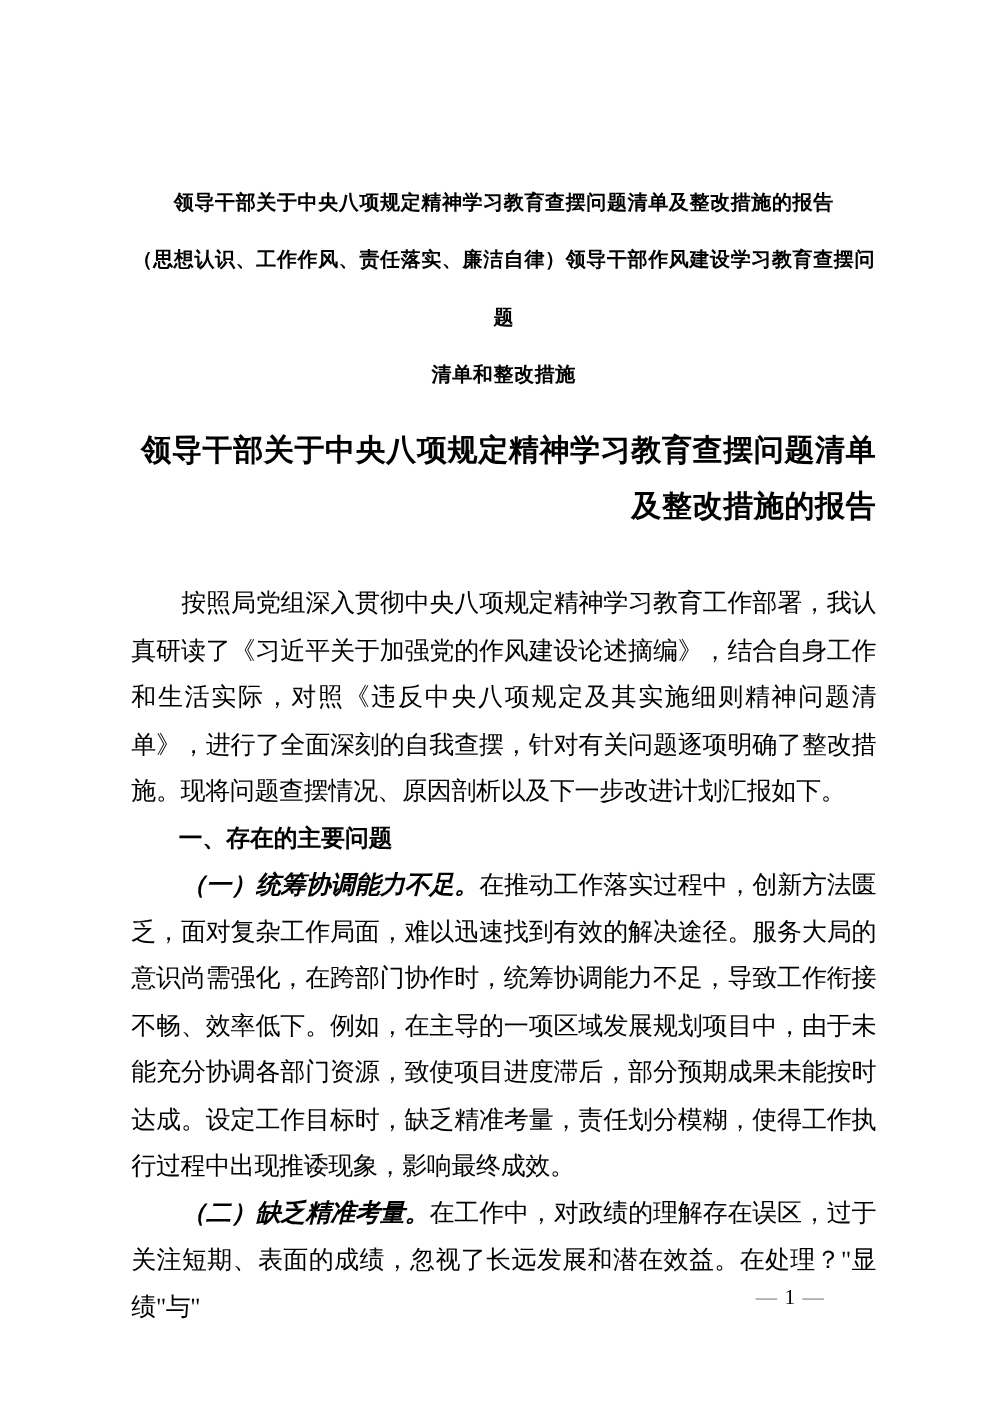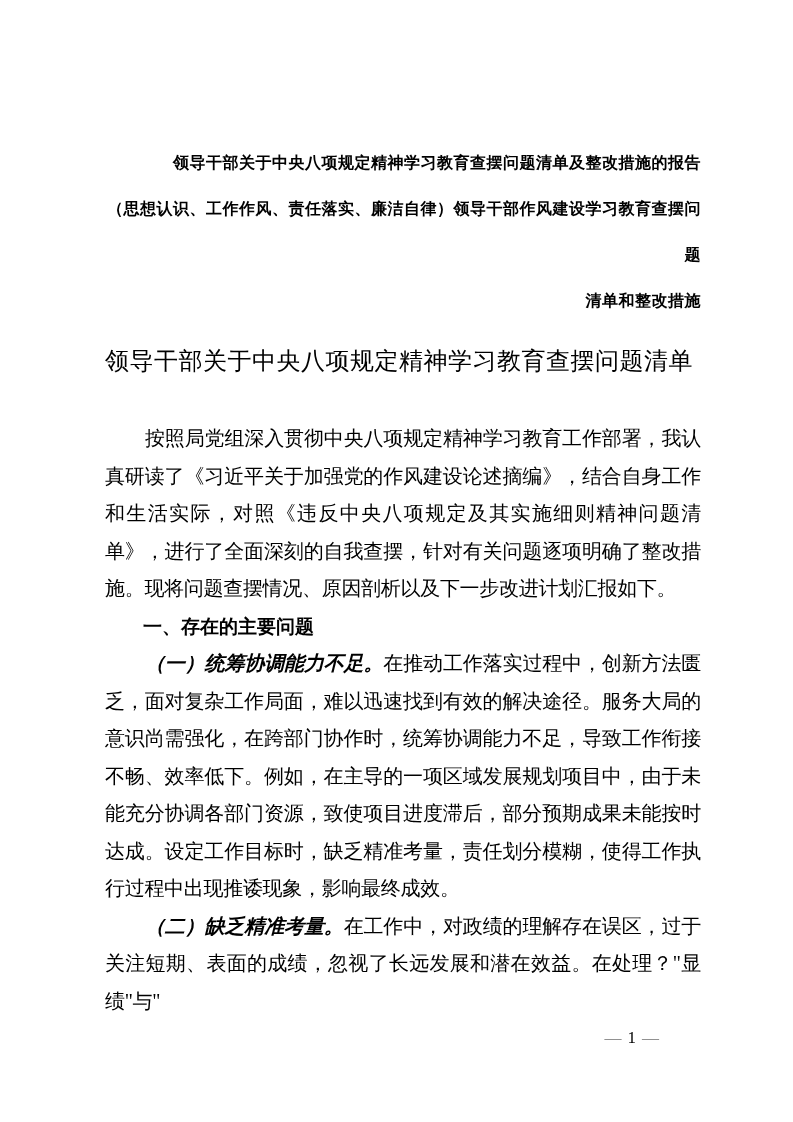--- a/index.html
+++ b/index.html
@@ -16,31 +16,31 @@
     box-sizing: border-box;
     padding: 140px 92px 0 105px;
     color: #000000;
   }
   
   .doc-header {
     font-family: "Liberation Sans", "DejaVu Sans", sans-serif;
     font-weight: bold;
     font-size: 16px;
     line-height: 46px;
-    text-align: right;
+    text-align: center;
     letter-spacing: 0.5px;
   }
   
   .doc-title {
     margin-top: 14px;
     font-family: "Liberation Sans", "DejaVu Sans", sans-serif;
-    font-weight: normal;
+    font-weight: bold;
     font-size: 24px;
     line-height: 45px;
-    text-align: left;
+    text-align: right;
     letter-spacing: 0.5px;
   }
   
   .doc-body {
     margin-top: 37px;
     font-family: "Liberation Serif", "DejaVu Serif", serif;
     font-size: 20px;
     line-height: 37.5px;
     text-align: justify;
     letter-spacing: -0.3px;
@@ -81,20 +81,21 @@
 <div class="page">
 
   <div class="doc-header">
     <div>领导干部关于中央八项规定精神学习教育查摆问题清单及整改措施的报告</div>
     <div>（思想认识、工作作风、责任落实、廉洁自律）领导干部作风建设学习教育查摆问题</div>
     <div>清单和整改措施</div>
   </div>
 
   <div class="doc-title">
     <div>领导干部关于中央八项规定精神学习教育查摆问题清单</div>
+    <div>及整改措施的报告</div>
   </div>
 
   <div class="doc-body">
     <p>按照局党组深入贯彻中央八项规定精神学习教育工作部署，我认真研读了《习近平关于加强党的作风建设论述摘编》，结合自身工作和生活实际，对照《违反中央八项规定及其实施细则精神问题清单》，进行了全面深刻的自我查摆，针对有关问题逐项明确了整改措施。现将问题查摆情况、原因剖析以及下一步改进计划汇报如下。</p>
     <p class="section-heading">一、存在的主要问题</p>
     <p><span class="para-lead">（一）统筹协调能力不足。</span><span>在推动工作落实过程中，创新方法匮乏，面对复杂工作局面，难以迅速找到有效的解决途径。服务大局的意识尚需强化，在跨部门协作时，统筹协调能力不足，导致工作衔接不畅、效率低下。例如，在主导的一项区域发展规划项目中，由于未能充分协调各部门资源，致使项目进度滞后，部分预期成果未能按时达成。设定工作目标时，缺乏精准考量，责任划分模糊，使得工作执行过程中出现推诿现象，影响最终成效。</span></p>
     <p><span class="para-lead">（二）缺乏精准考量。</span><span>在工作中，对政绩的理解存在误区，过于关注短期、表面的成绩，忽视了长远发展和潜在效益。在处理？"显绩"与"</span></p>
   </div>
 
   <div class="page-number"><span class="dash">—</span><span>1</span><span class="dash">—</span></div>

